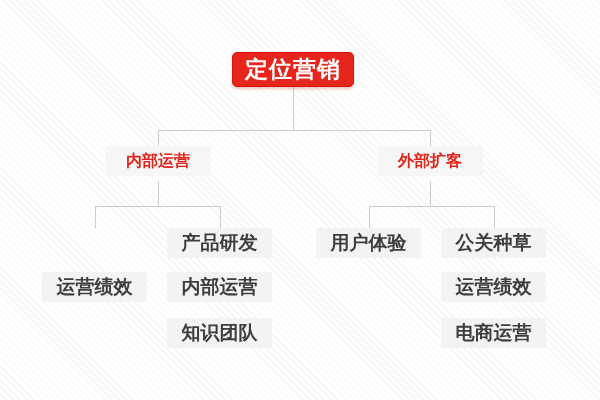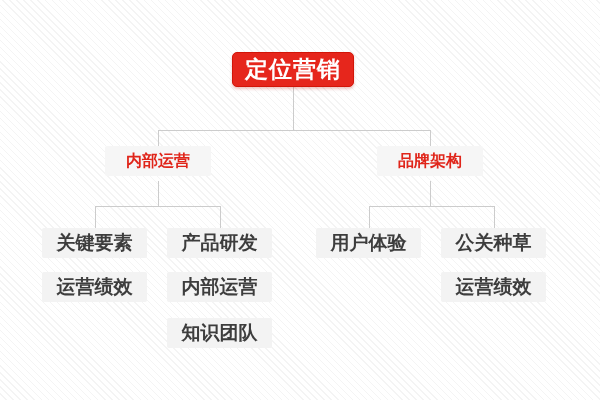--- a/index.html
+++ b/index.html
@@ -88,25 +88,25 @@
   <div class="v-line" style="left:220px; top:206px; height:22px;"></div>
 
   <div class="v-line" style="left:430px; top:181px; height:25px;"></div>
   <div class="h-line" style="left:369px; top:206px; width:125px;"></div>
   <div class="v-line" style="left:369px; top:206px; height:22px;"></div>
   <div class="v-line" style="left:494px; top:206px; height:22px;"></div>
 
   <div class="node node-root">定位营销</div>
 
   <div class="node node-branch branch-left">内部运营</div>
-  <div class="node node-branch branch-right">品牌架构</div>
+  <div class="node node-branch branch-right">外部扩客</div>
 
-  <div class="node node-leaf colL-a row-1">关键要素</div>
   <div class="node node-leaf colL-b row-1">产品研发</div>
   <div class="node node-leaf colL-a row-2">运营绩效</div>
   <div class="node node-leaf colL-b row-2">内部运营</div>
   <div class="node node-leaf colL-b row-3">知识团队</div>
 
   <div class="node node-leaf colR-b row-1">公关种草</div>
   <div class="node node-leaf colR-a row-1">用户体验</div>
   <div class="node node-leaf colR-b row-2">运营绩效</div>
+  <div class="node node-leaf colR-b row-3">电商运营</div>
 
 </div>
 
 </body></html>

